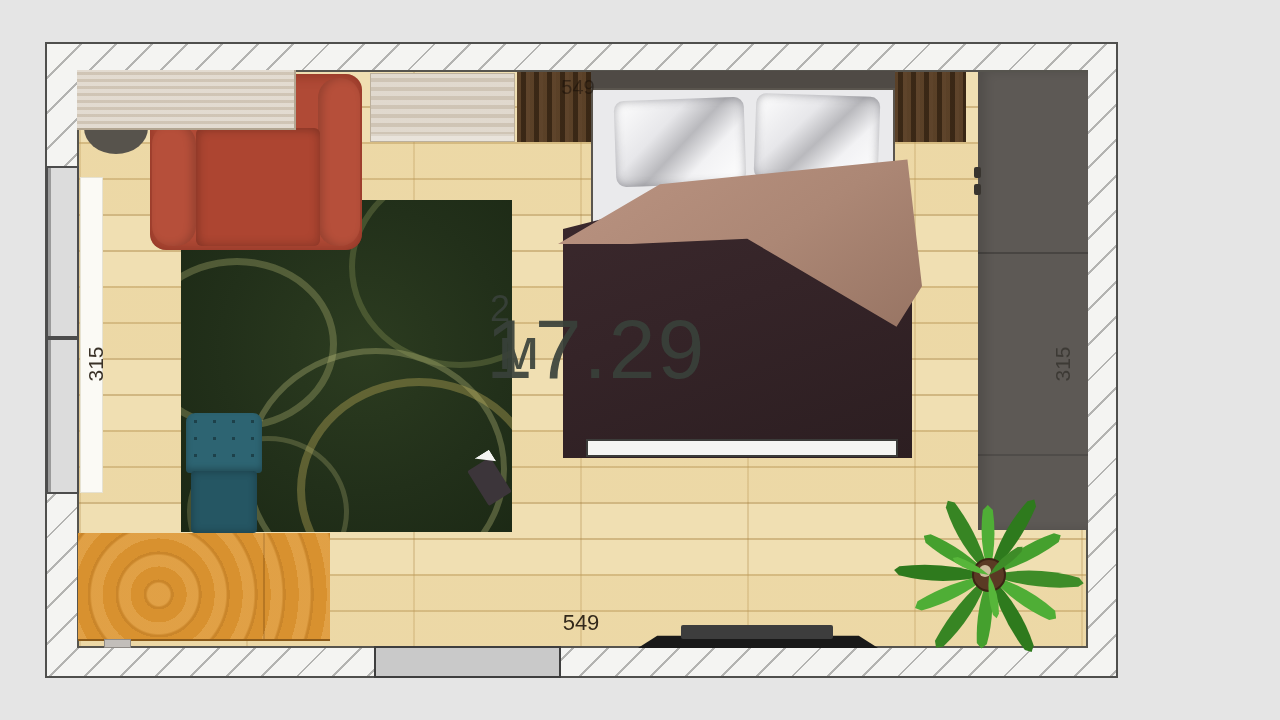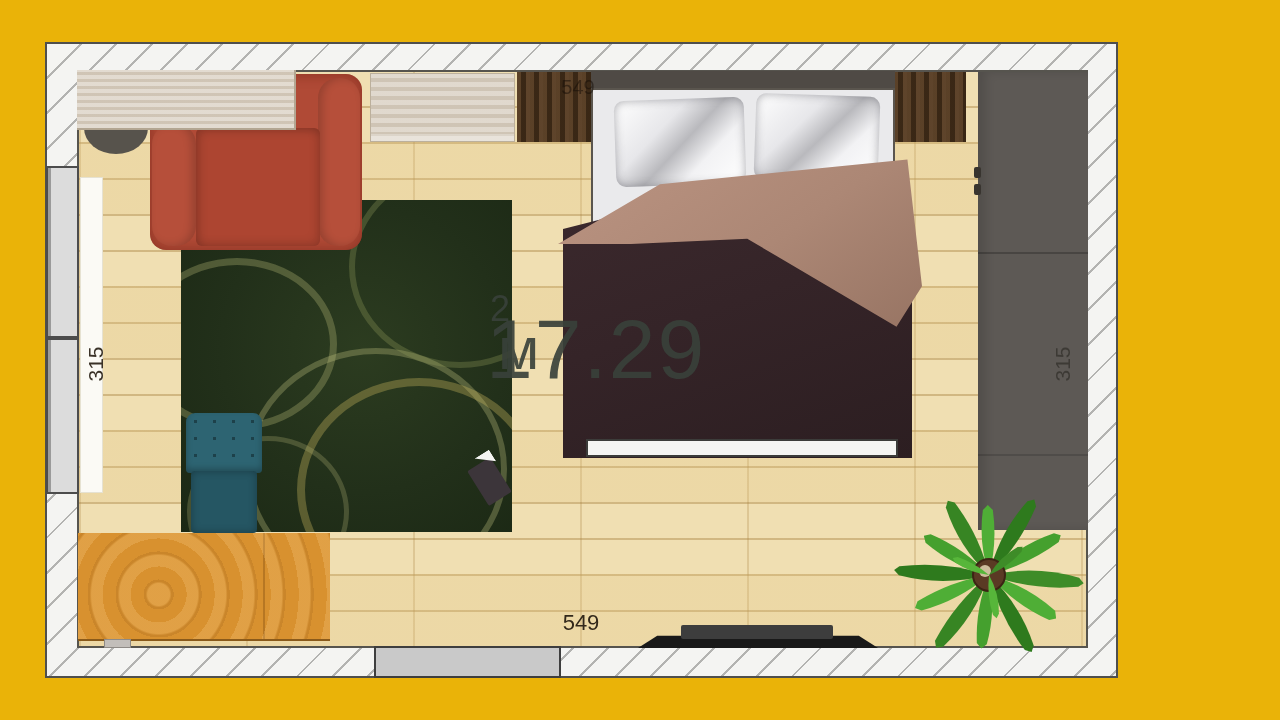--- a/index.html
+++ b/index.html
@@ -1,16 +1,16 @@
 <!DOCTYPE html>
 <html><head>
 <meta charset="utf-8">
 <style>
   html,body{margin:0;padding:0;background:#ffffff;}
-  #canvas{position:relative;width:1280px;height:720px;background:#eab308;overflow:hidden;
+  #canvas{position:relative;width:1280px;height:720px;background:#e5e5e5;overflow:hidden;
           font-family:"Liberation Sans",sans-serif;}
   #canvas *{box-sizing:border-box;position:absolute;}
 
   
   .outer-wall{left:45px;top:42px;width:1073px;height:636px;border:2px solid #4f4f4d;
     background-color:#f4f4f2;
     background-image:repeating-linear-gradient(135deg,transparent 0 23px,#b3b3b1 23px 25px);}
   
   .floor{left:77px;top:70px;width:1011px;height:578px;border:2px solid #56544e;
     background-color:#f0dfb2;

